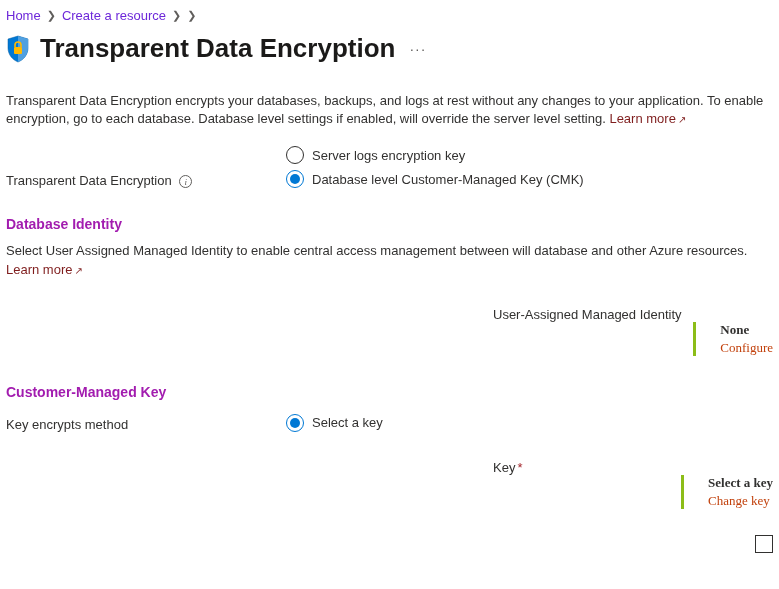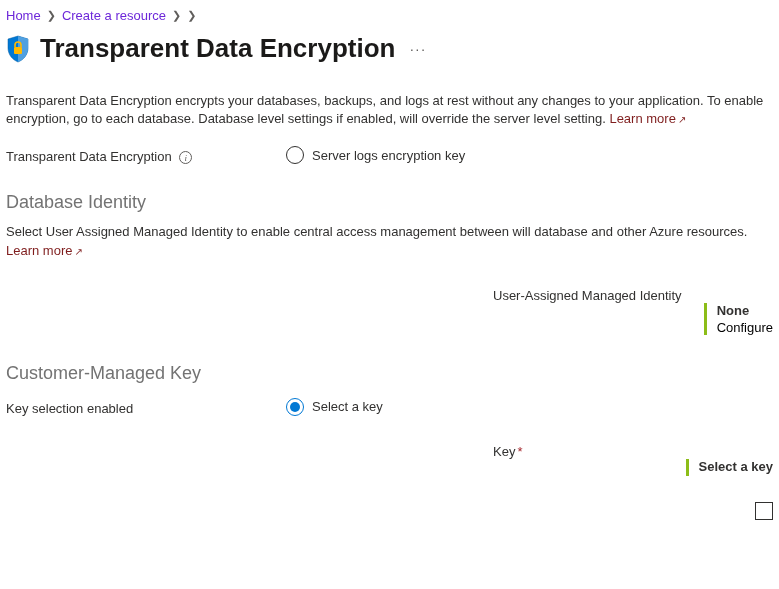--- a/index.html
+++ b/index.html
@@ -83,37 +83,38 @@
       flex-shrink: 0;
     }
     .radio.checked { border-color: #0078d4; }
     .radio.checked::after {
       content: "";
       width: 10px; height: 10px;
       background: #0078d4;
       border-radius: 50%;
     }
     .section-heading {
-      font-size: 18px;
-      font-weight: 400;
-      color: #737373;
+      font-size: 14px;
+      font-weight: 700;
+      color: #a21caf;
       margin-top: 28px;
       margin-bottom: 10px;
     }
     .value-block {
       border-left: 3px solid #8cbd18;
-      padding-left: 10px;
+      padding-left: 24px;
+      font-family: Liberation Serif, serif;
     }
     .value-block .val {
       font-weight: 600;
       font-size: 13px;
       margin-bottom: 2px;
     }
     .value-block .action {
-      color: #000000;
+      color: #c2410c;
       font-size: 13px;
       cursor: pointer;
     }
     .required { color: #a4262c; margin-left: 2px; }
     .checkbox {
       width: 18px; height: 18px;
       border: 1px solid #323130;
       cursor: pointer;
       display: inline-block;
     }
@@ -148,54 +149,59 @@
 <div class="form-row">
   <div class="form-label">
     <span>Transparent Data Encryption</span>
     <span class="info-icon">i</span>
   </div>
   <div class="form-control radio-group">
     <label class="radio-option">
       <span class="radio"></span>
       <span>Server logs encryption key</span>
     </label>
+    <label class="radio-option">
+      <span class="radio checked"></span>
+      <span>Database level Customer-Managed Key (CMK)</span>
+    </label>
   </div>
 </div>
 
 <h2 class="section-heading">Database Identity</h2>
 <p class="desc">
   <span>Select User Assigned Managed Identity to enable central access management between will database and other Azure resources. </span><a class="link"><span>Learn more</span><span class="ext-icon">↗</span></a>
 </p>
 
 <div class="form-row mt-large">
   <div class="form-label">User-Assigned Managed Identity</div>
   <div class="form-control value-block">
     <div class="val">None</div>
     <div class="action">Configure</div>
   </div>
 </div>
 
 <h2 class="section-heading">Customer-Managed Key</h2>
 
 <div class="form-row" style="margin-top:14px">
-  <div class="form-label">Key selection enabled</div>
+  <div class="form-label">Key encrypts method</div>
   <div class="form-control radio-group">
     <label class="radio-option">
       <span class="radio checked"></span>
       <span>Select a key</span>
     </label>
   </div>
 </div>
 
 <div class="form-row mt-large">
   <div class="form-label">
     <span>Key</span><span class="required">*</span>
   </div>
   <div class="form-control value-block">
     <div class="val">Select a key</div>
+    <div class="action">Change key</div>
   </div>
 </div>
 
 <div class="form-row mt-large">
   <div class="form-control">
     <span class="checkbox"></span>
   </div>
 </div>
 
 </body></html>

